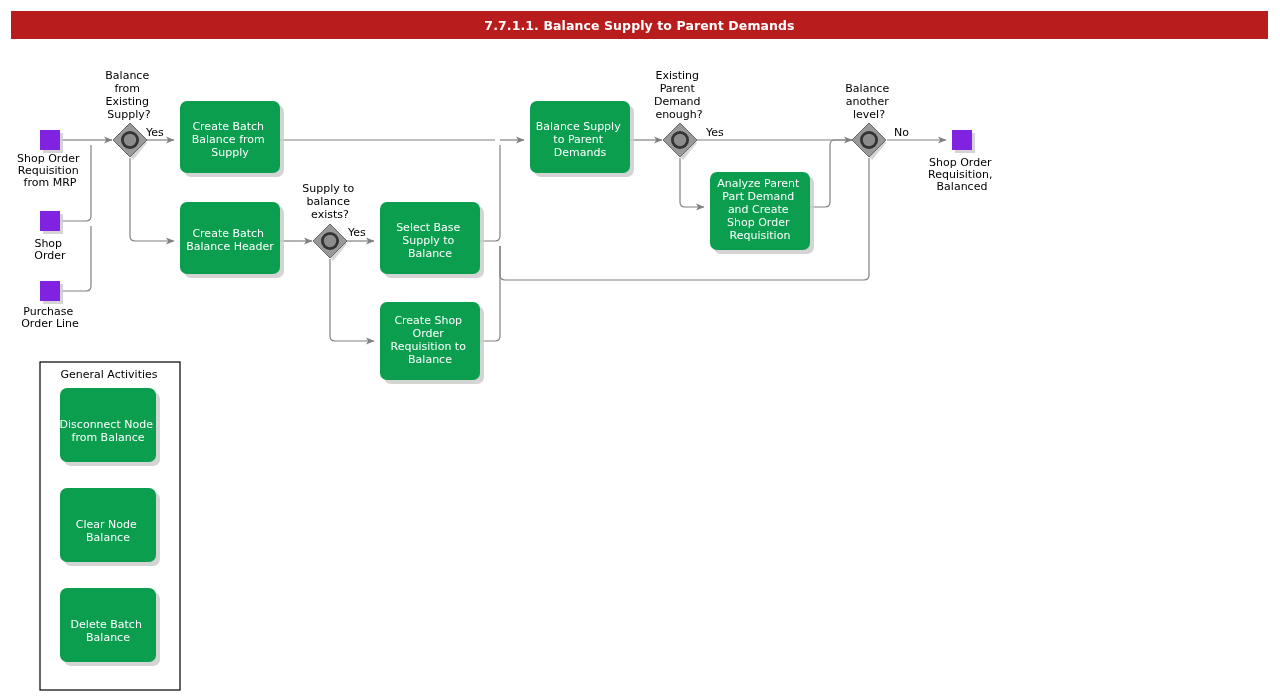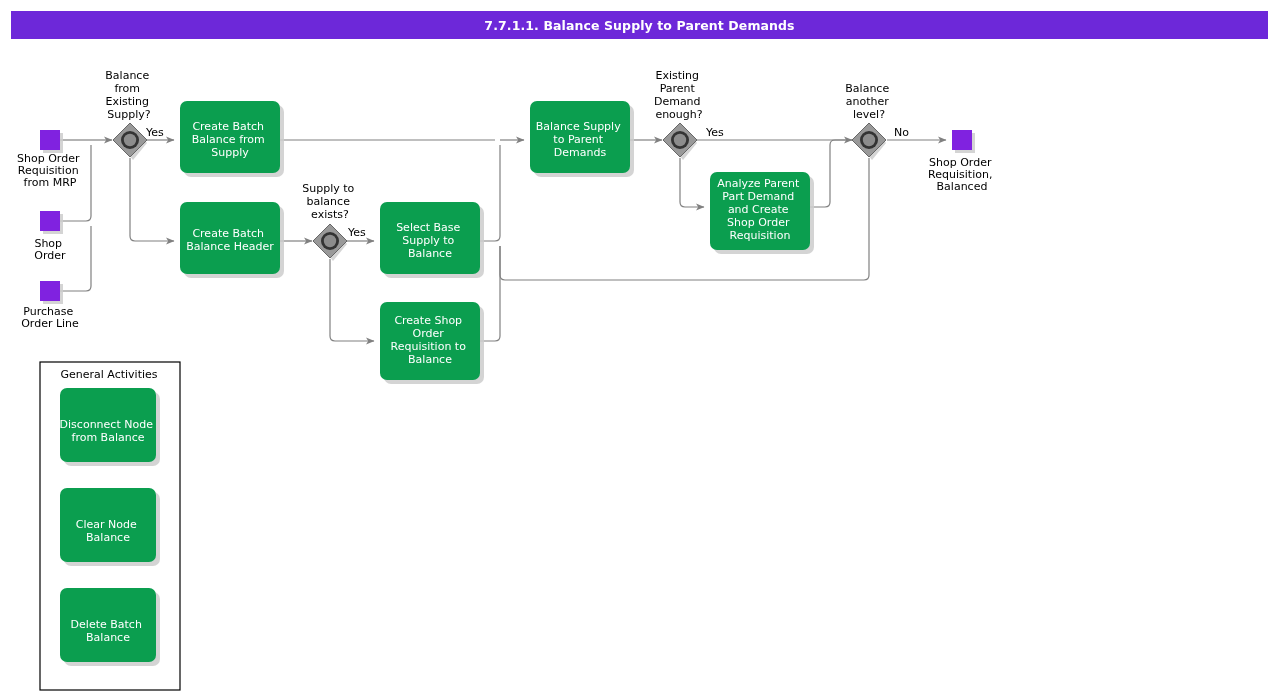--- a/index.html
+++ b/index.html
@@ -13,21 +13,21 @@
     position: relative;
     overflow: hidden;
     font-family: "DejaVu Sans", sans-serif;
   }
   #title-bar {
     position: absolute;
     left: 11px;
     top: 11px;
     width: 1257px;
     height: 28px;
-    background: #6d28d9;
+    background: #b91c1c;
     color: #ffffff;
     font-size: 12.5px;
     font-weight: bold;
     font-family: "DejaVu Sans", sans-serif;
     display: flex;
     align-items: center;
     justify-content: center;
     letter-spacing: 0.1px;
   }
   #canvas {

